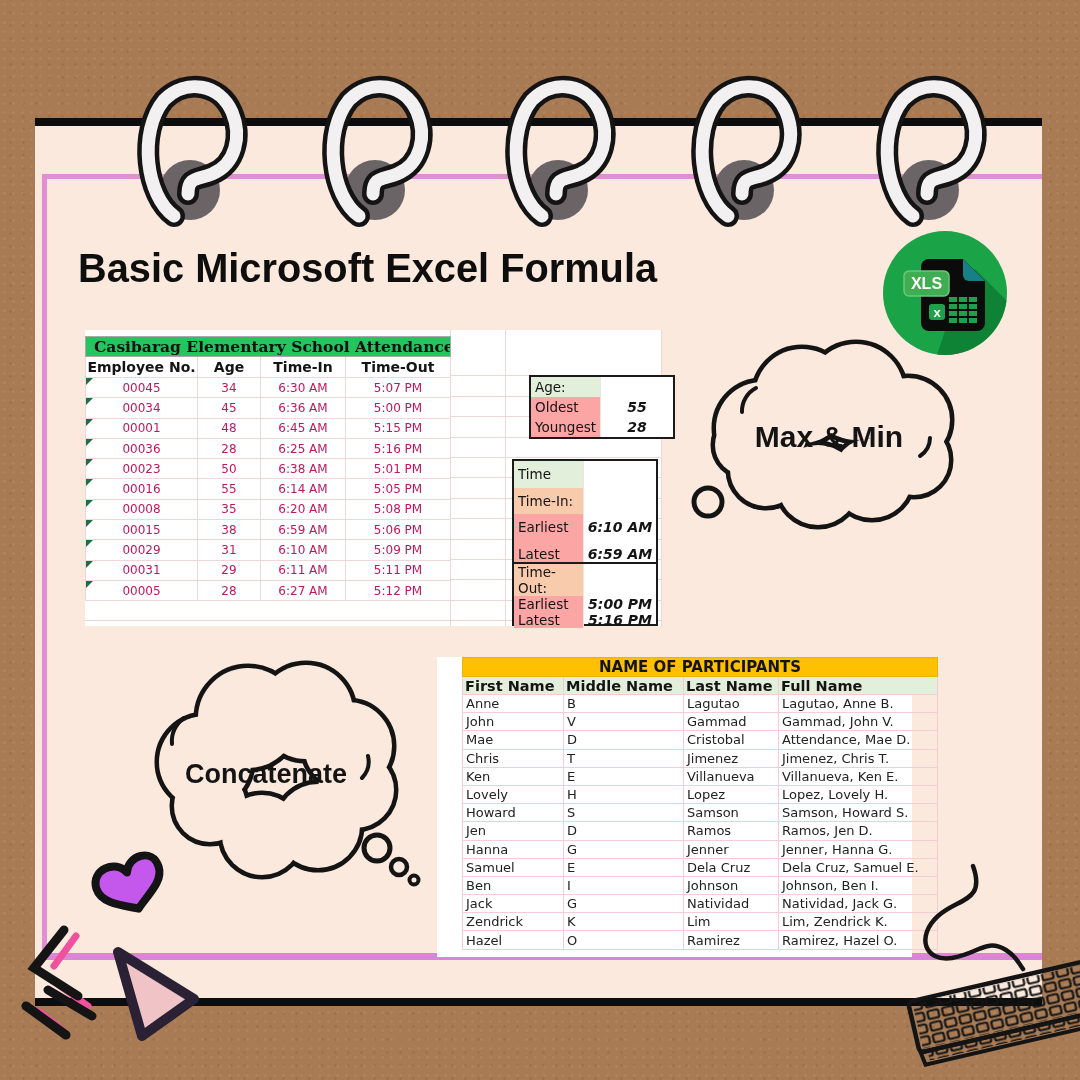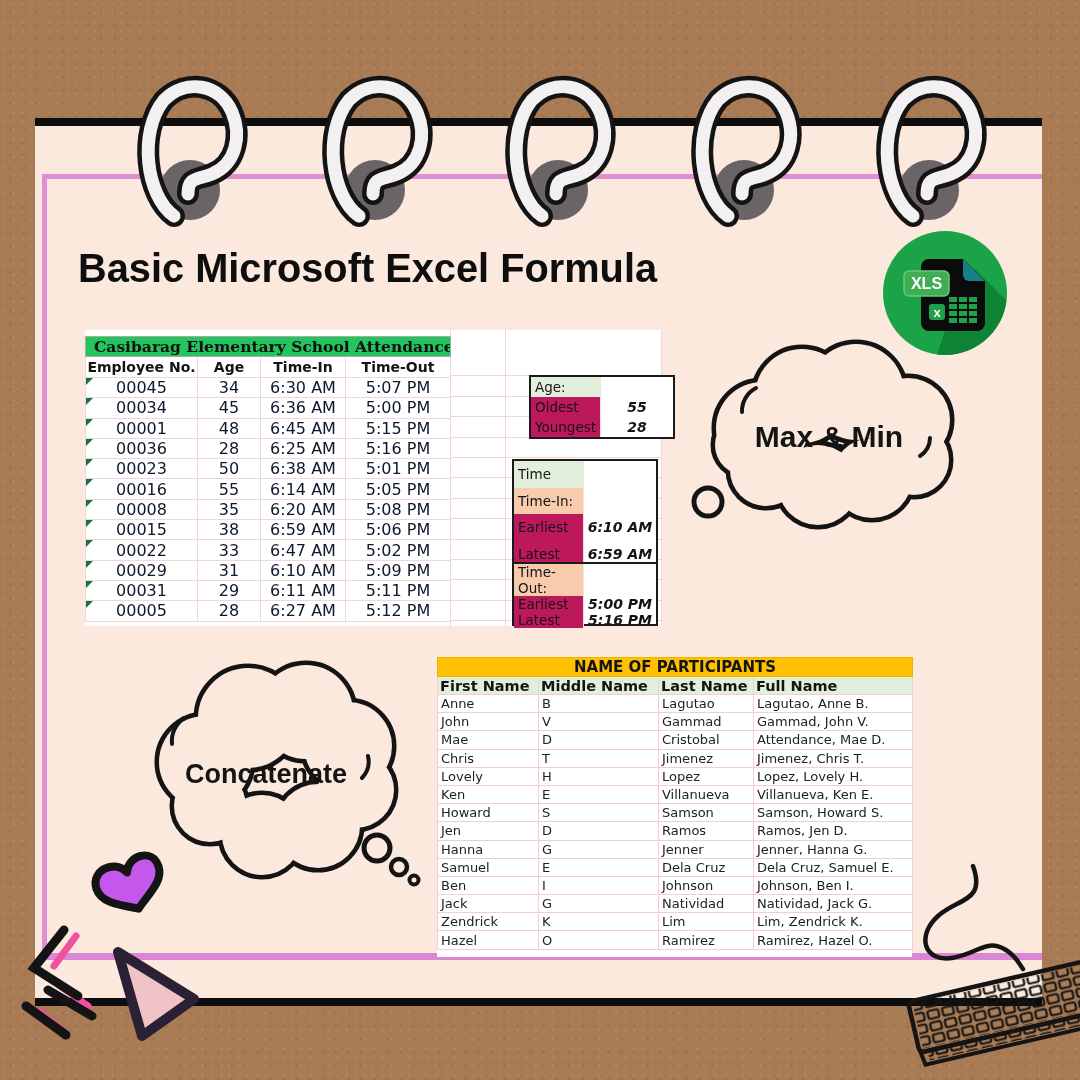--- a/index.html
+++ b/index.html
@@ -43,46 +43,46 @@
   .sheet1 .vline{ position:absolute; top:0; bottom:0; width:1px; background:#eed7d9; }
   table{ border-collapse:collapse; table-layout:fixed; }
   .att-table{ position:absolute; left:0; top:6px; width:365px; background:#fff; border:1px solid #e3c8cb; }
   .att-table th, .att-table td{ border:1px solid #eed7d9; overflow:hidden; white-space:nowrap; }
   .att-title th{
     height:20px; background:#22c55e; color:#111; text-align:left; padding-left:8px;
     font-family:"DejaVu Serif", serif; font-size:15.5px; font-weight:bold;
     border:1px solid #a9a9a9;
   }
   .att-head th{ height:21px; font-size:14px; font-weight:bold; text-align:center; color:#141414; }
-  .att-table td{ height:20.3px; font-size:16px; text-align:center; color:#0f172a; position:relative; }
+  .att-table td{ height:20.3px; font-size:12px; text-align:center; color:#be185d; position:relative; }
   .att-table td.c-emp::before{
     content:""; position:absolute; left:0; top:0;
     border-top:7px solid #1d6f42; border-right:7px solid transparent;
   }
 
   
   .panel{
     position:absolute; width:146px; border:2.5px solid #1a1a1a; background:#fff;
     display:flex; flex-direction:column; font-size:13.5px; color:#141414;
   }
   .p-age{ left:444px; top:45px;  height:64px; }
   .p-in { left:427px; top:129px; height:110px; }
   .p-out{ left:427px; top:232px; height:64px; }
   .prow{ flex:1; display:flex; align-items:center; }
   .plabel{ width:70px; height:100%; display:flex; align-items:center; padding-left:4px; border-right:1px solid #f1e4dd; }
   .pval{ flex:1; text-align:center; font-weight:bold; font-style:italic; font-size:14px; }
   .bg-green { background:#e2efda; }
-  .bg-yellow{ background:#be185d; }
+  .bg-yellow{ background:#fca5a5; }
   .bg-orange{ background:#f8cbad; }
   .rows-host{ display:contents; }
 
   
   .sheet2{
     position:absolute; left:437px; top:657px; width:475px; height:300px;
-    background:#fff; z-index:3;
+    background:#fff; z-index:3;padding-left:25px;
   }
   .par-table{ width:475px; }
   .par-table th, .par-table td{ border:1px solid #f3ccd6; overflow:hidden; white-space:nowrap; }
   .par-title th{
     height:19px; background:#fec000; text-align:center;
     font-size:15px; font-weight:bold; color:#141414; border:1px solid #eab600;
   }
   .par-head th{
     height:18px; background:#e2efda; text-align:left; padding-left:2px;
     font-size:14.5px; font-weight:bold; color:#141414;
@@ -185,26 +185,20 @@
           <td>5:08 PM</td>
         </tr>
 
         <tr>
           <td class="c-emp">00015</td>
           <td>38</td>
           <td>6:59 AM</td>
           <td>5:06 PM</td>
         </tr>
 
-        <tr>
-          <td class="c-emp">00022</td>
-          <td>33</td>
-          <td>6:47 AM</td>
-          <td>5:02 PM</td>
-        </tr>
 
         <tr>
           <td class="c-emp">00029</td>
           <td>31</td>
           <td>6:10 AM</td>
           <td>5:09 PM</td>
         </tr>
 
         <tr>
           <td class="c-emp">00031</td>
@@ -331,31 +325,31 @@
         </tr>
 
         <tr>
           <td>Chris</td>
           <td>T</td>
           <td>Jimenez</td>
           <td>Jimenez, Chris T.</td>
         </tr>
 
         <tr>
+          <td>Ken</td>
+          <td>E</td>
+          <td>Villanueva</td>
+          <td>Villanueva, Ken E.</td>
+        </tr>
+
+        <tr>
           <td>Lovely</td>
           <td>H</td>
           <td>Lopez</td>
           <td>Lopez, Lovely H.</td>
-        </tr>
-
-        <tr>
-          <td>Ken</td>
-          <td>E</td>
-          <td>Villanueva</td>
-          <td>Villanueva, Ken E.</td>
         </tr>
 
         <tr>
           <td>Howard</td>
           <td>S</td>
           <td>Samson</td>
           <td>Samson, Howard S.</td>
         </tr>
 
         <tr>

